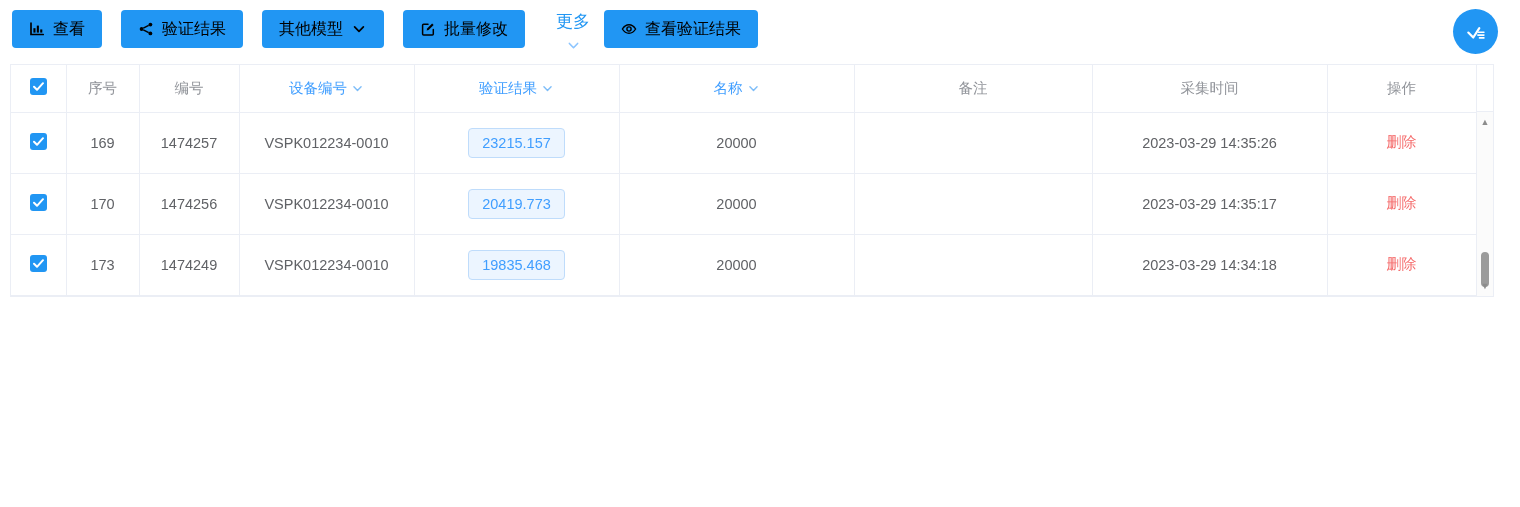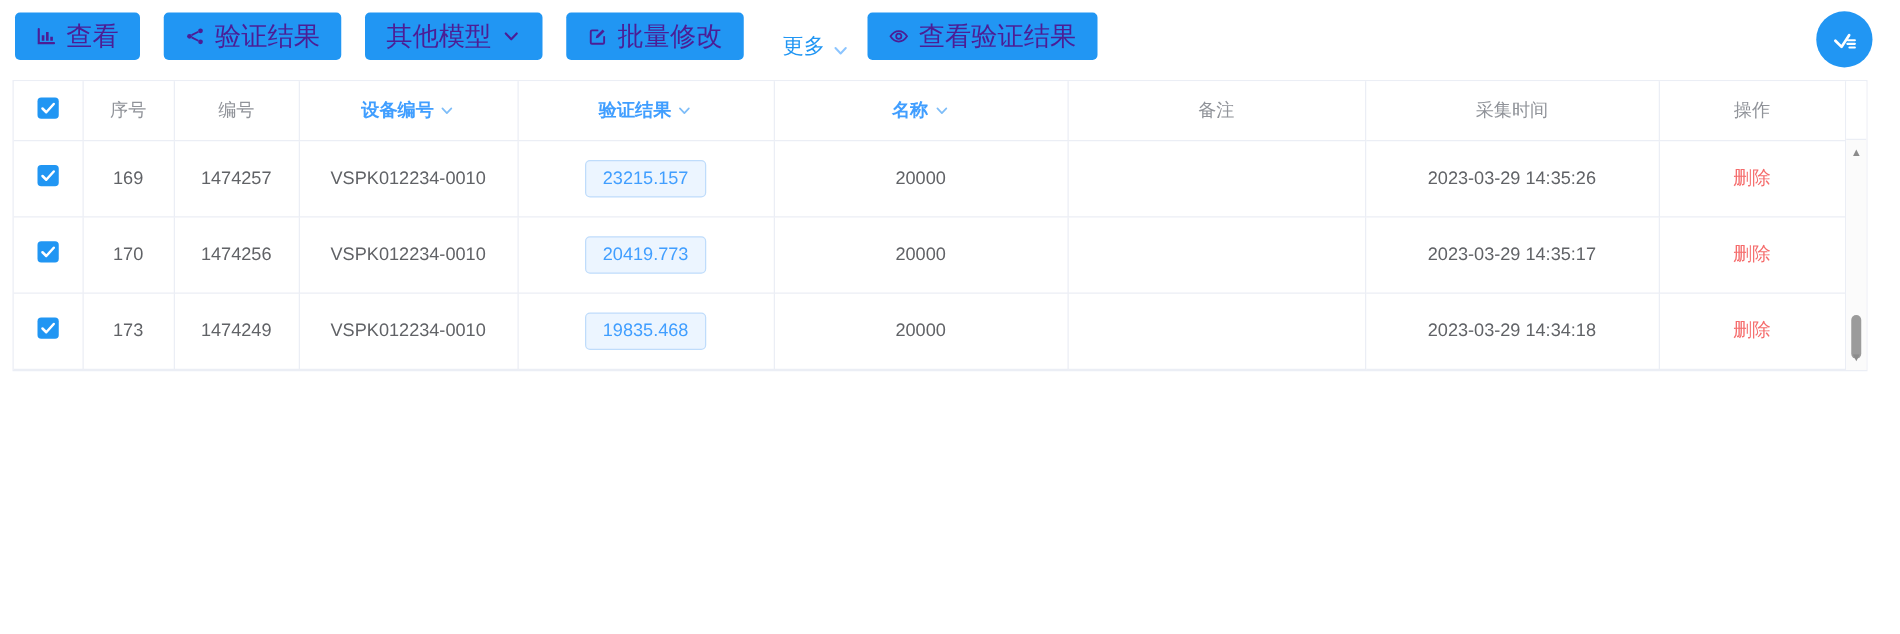--- a/index.html
+++ b/index.html
@@ -6,38 +6,38 @@
     --primary:#2196f3; --sort:#409eff; --chev:#7ebdf8;
     --badge-bg:#ecf5ff; --badge-bd:#bfdcfb; --badge-tx:#409eff;
     --red:#f56c6c; --head-tx:#909399; --body-tx:#606266;
     --border:#ebeef5; --hl:#f5f7fa;
   }
   *{box-sizing:border-box;}
   html,body{margin:0;padding:0;}
   body{width:1520px;height:507px;background:#fff;font-family:"Liberation Sans",sans-serif;overflow:hidden;}
   .toolbar{position:relative;height:64px;padding:10px 0 0 12px;display:flex;align-items:flex-start;}
   .btn{display:inline-flex;align-items:center;gap:8px;height:38px;padding:0 17px;margin-right:19px;
-       background:var(--primary);color:#4c1d95;border:none;border-radius:4px;font-size:21px;
+       background:var(--primary);color:#000000;border:none;border-radius:4px;font-size:16px;
        font-family:"Liberation Sans",sans-serif;cursor:pointer;white-space:nowrap;}
   .btn .icon svg{width:16px;height:16px;display:block;}
   .icon{display:inline-flex;align-items:center;justify-content:center;}
-  .more-link{display:inline-flex;align-items:flex-end;gap:5px;height:38px;margin:0 14px 0 12px;
-       color:var(--primary);font-size:17px;cursor:pointer;white-space:nowrap;}
+  .more-link{display:inline-flex;align-items:center;gap:5px;height:38px;margin:0 14px 0 12px;
+       color:var(--primary);font-size:17px;cursor:pointer;white-space:nowrap;flex-direction:column;}
   .more-link .icon{color:#8cc5ff;}
   .more-link .icon svg{width:15px;height:15px;}
   .fab{position:absolute;top:9px;right:22px;width:45px;height:45px;border-radius:50%;
        background:var(--primary);border:none;display:flex;align-items:center;justify-content:center;cursor:pointer;}
   .fab svg{width:22px;height:22px;}
   
   .table-wrap{position:relative;margin-left:10px;width:1484px;border:1px solid var(--border);}
   table{border-collapse:collapse;table-layout:fixed;width:1465px;}
   th,td{border-right:1px solid var(--border);border-bottom:1px solid var(--border);
         text-align:center;overflow:hidden;white-space:nowrap;}
   th{height:47px;font-weight:normal;font-size:14.5px;color:var(--head-tx);background:#fff;}
-  th.sortable{color:var(--sort);font-weight:bold;}
+  th.sortable{color:var(--sort);}
   th .chev{color:var(--chev);margin-left:4px;vertical-align:-2px;}
   th .chev svg{width:13px;height:13px;}
   td{height:61px;font-size:14.5px;color:var(--body-tx);}
   tr.hl td{background:var(--hl);}
   .checkbox{display:inline-block;width:17px;height:17px;border-radius:3px;background:var(--primary);cursor:pointer;}
   .checkbox svg{width:17px;height:17px;display:block;}
   .result-badge{display:inline-block;padding:6px 13px;border:1px solid var(--badge-bd);border-radius:4px;
         background:var(--badge-bg);color:var(--badge-tx);font-size:14.5px;}
   .delete-link{color:var(--red);font-size:15px;cursor:pointer;}
   

